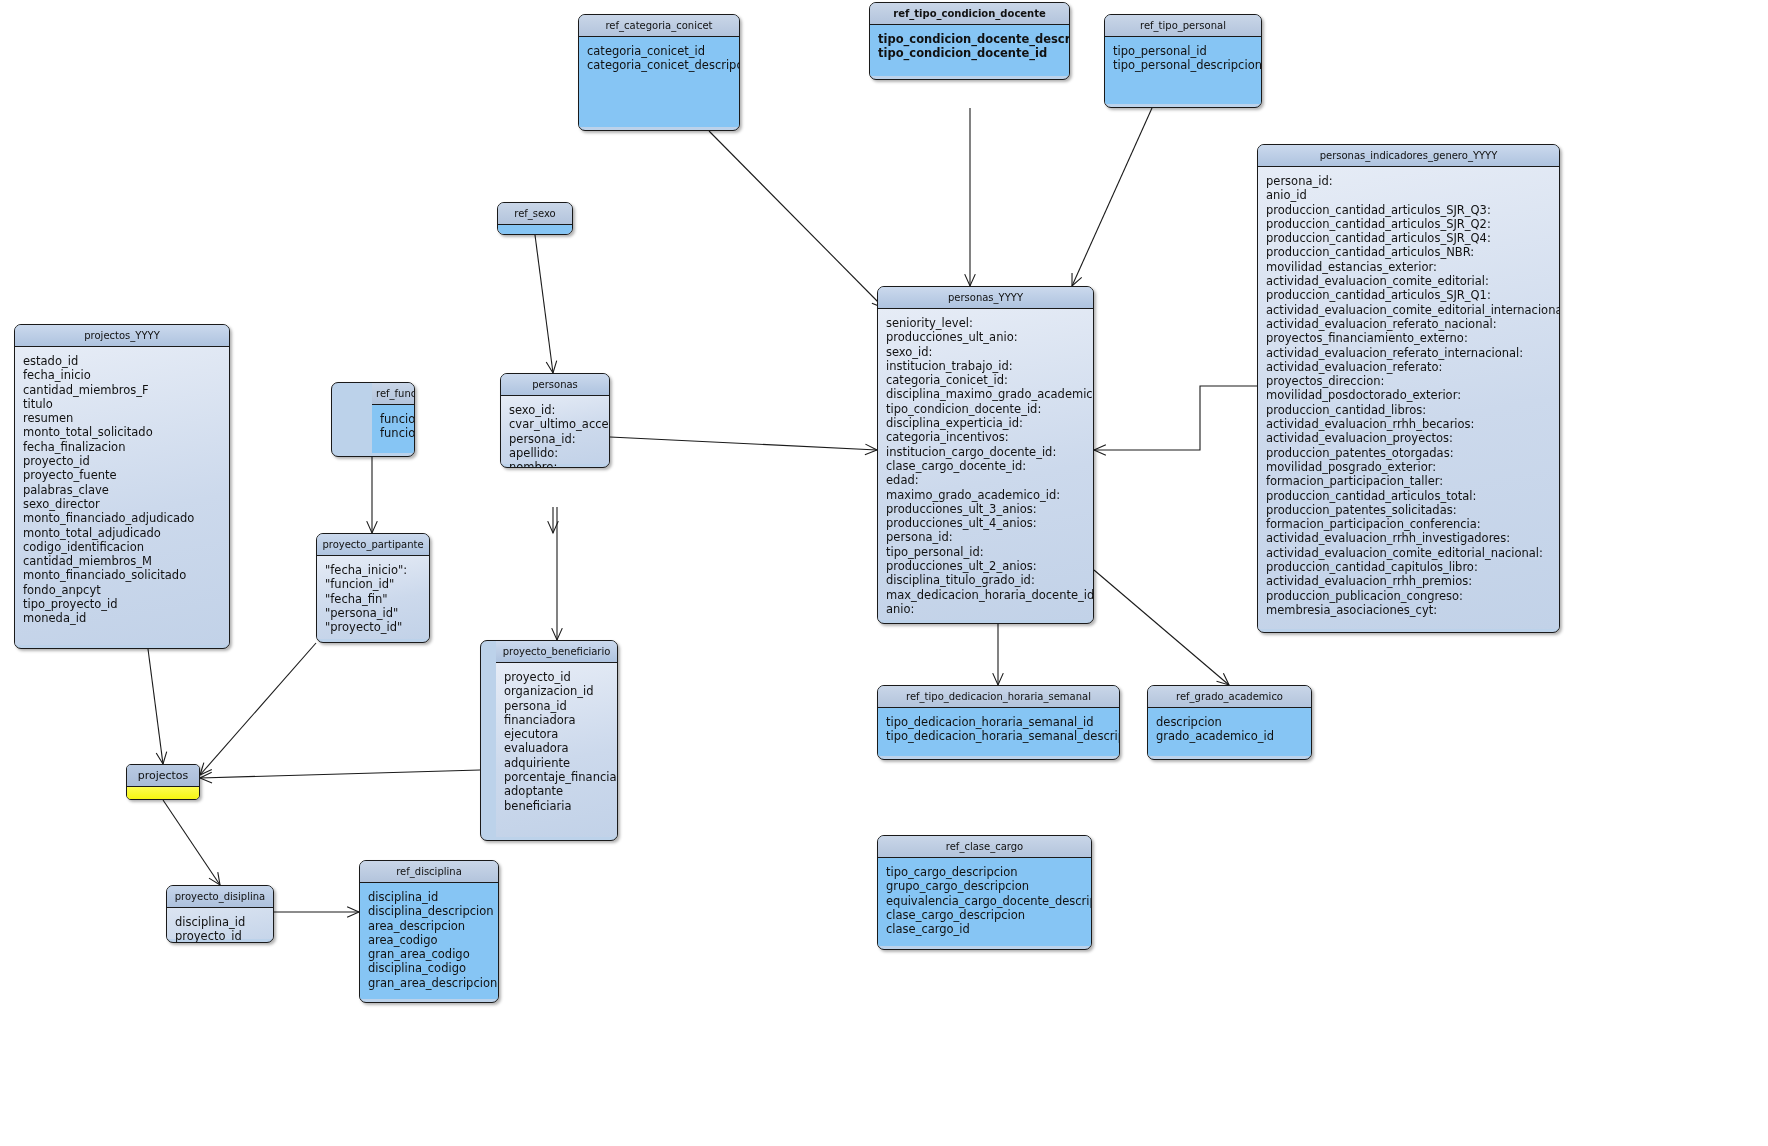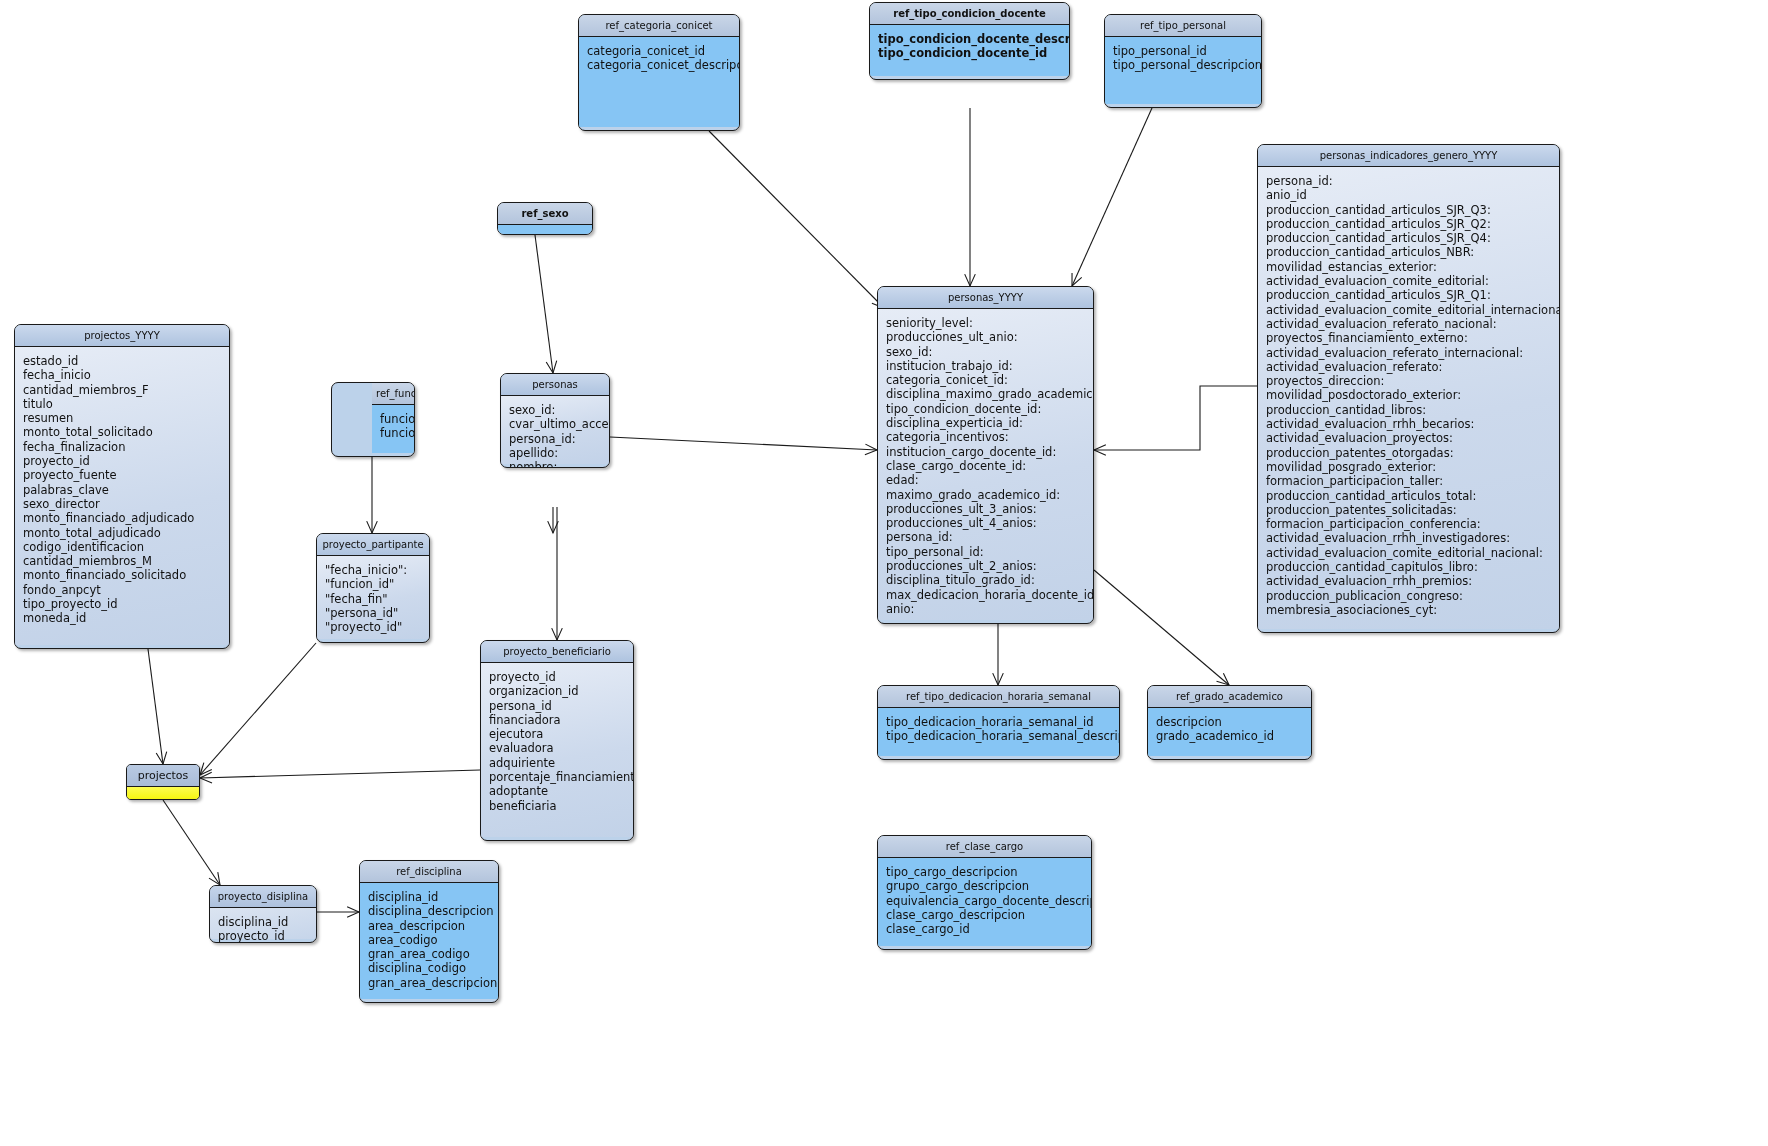--- a/index.html
+++ b/index.html
@@ -182,21 +182,21 @@
           <div class="attr">produccion_patentes_solicitadas:</div>
           <div class="attr">formacion_participacion_conferencia:</div>
           <div class="attr">actividad_evaluacion_rrhh_investigadores:</div>
           <div class="attr">actividad_evaluacion_comite_editorial_nacional:</div>
           <div class="attr">produccion_cantidad_capitulos_libro:</div>
           <div class="attr">actividad_evaluacion_rrhh_premios:</div>
           <div class="attr">produccion_publicacion_congreso:</div>
           <div class="attr">membresia_asociaciones_cyt:</div>
         </div>
       </div>
-      <div class="entity style-solid" style="left: 497px; top: 202px; width: 96px; height: 33px; font-weight: bold;">
+      <div class="entity style-solid" style="left: 497px; top: 202px; width: 76px; height: 33px;">
         <div class="hdr">ref_sexo</div>
         <div class="body empty-body"></div>
       </div>
       <div class="entity style-grad" style="left: 877px; top: 286px; width: 217px; height: 338px;">
         <div class="hdr">personas_YYYY</div>
         <div class="body">
           <div class="attr">seniority_level:</div>
           <div class="attr">producciones_ult_anio:</div>
           <div class="attr">sexo_id:</div>
           <div class="attr">institucion_trabajo_id:</div>
@@ -264,21 +264,21 @@
       <div class="entity style-grad" style="left: 316px; top: 533px; width: 114px; height: 110px;">
         <div class="hdr">proyecto_partipante</div>
         <div class="body">
           <div class="attr">"fecha_inicio":</div>
           <div class="attr">"funcion_id"</div>
           <div class="attr">"fecha_fin"</div>
           <div class="attr">"persona_id"</div>
           <div class="attr">"proyecto_id"</div>
         </div>
       </div>
-      <div class="entity style-grad" style="left: 480px; top: 640px; width: 154px; height: 201px;">
+      <div class="entity style-grad" style="left: 480px; top: 640px; width: 138px; height: 201px; padding-left: 15px;">
         <div class="hdr">proyecto_beneficiario</div>
         <div class="body">
           <div class="attr">proyecto_id</div>
           <div class="attr">organizacion_id</div>
           <div class="attr">persona_id</div>
           <div class="attr">financiadora</div>
           <div class="attr">ejecutora</div>
           <div class="attr">evaluadora</div>
           <div class="attr">adquiriente</div>
           <div class="attr">porcentaje_financiamiento</div>
@@ -319,21 +319,21 @@
         <div class="body">
           <div class="attr">disciplina_id</div>
           <div class="attr">disciplina_descripcion</div>
           <div class="attr">area_descripcion</div>
           <div class="attr">area_codigo</div>
           <div class="attr">gran_area_codigo</div>
           <div class="attr">disciplina_codigo</div>
           <div class="attr">gran_area_descripcion</div>
         </div>
       </div>
-      <div class="entity style-plain" style="left: 166px; top: 885px; width: 108px; height: 58px; margin-left: 43px;">
+      <div class="entity style-plain" style="left: 166px; top: 885px; width: 108px; height: 58px;">
         <div class="hdr">proyecto_disiplina</div>
         <div class="body">
           <div class="attr">disciplina_id</div>
           <div class="attr">proyecto_id</div>
         </div>
       </div>
     </div>
 </div>
 
 </body></html>

